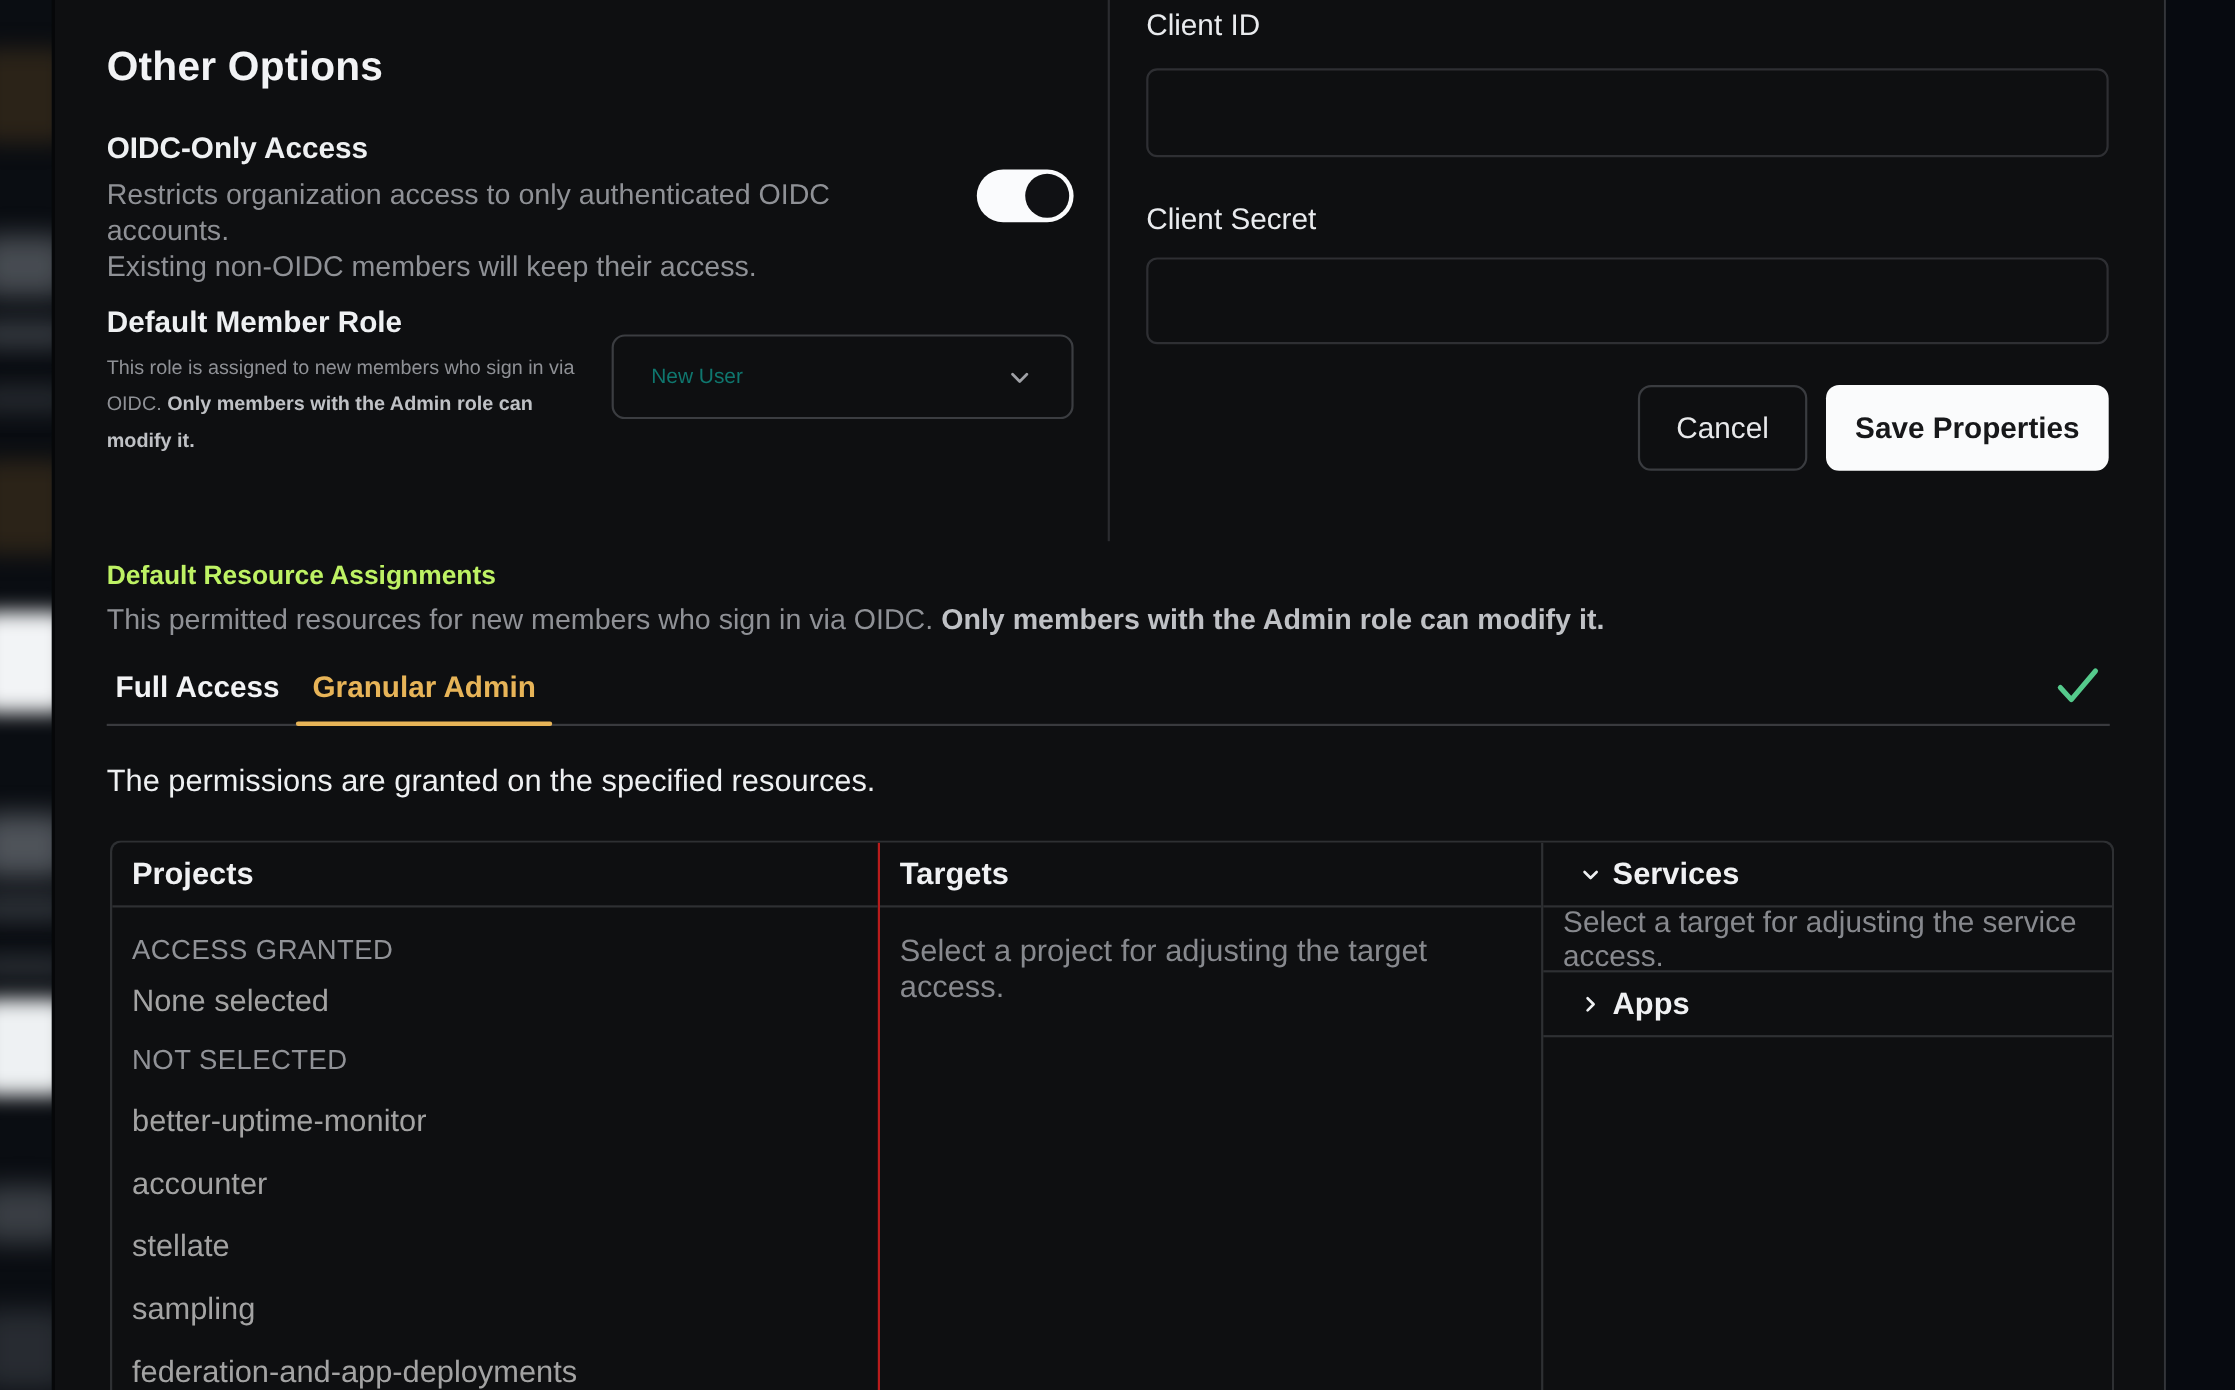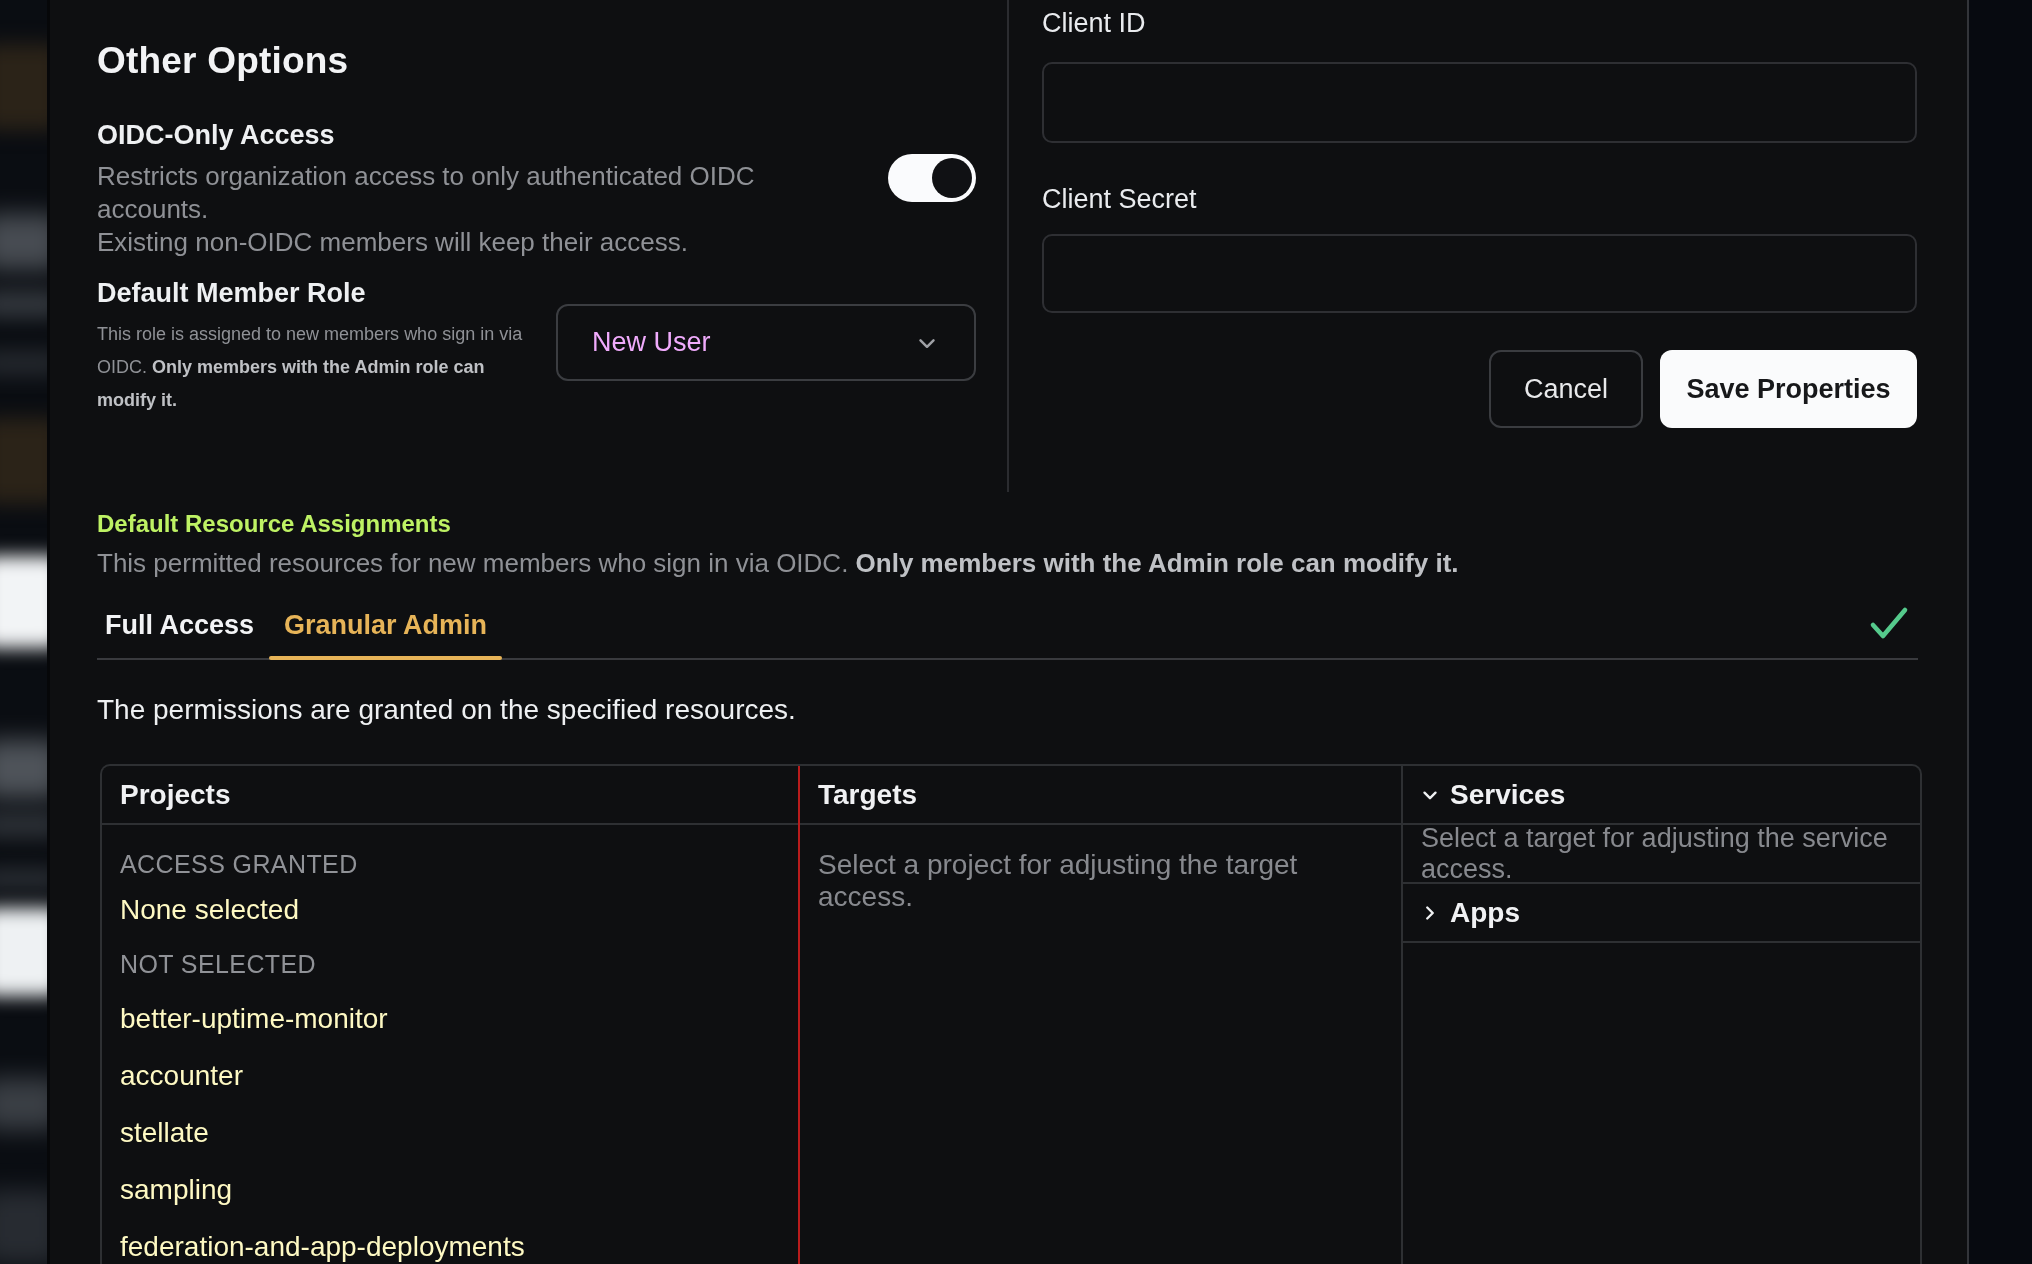--- a/index.html
+++ b/index.html
@@ -36,21 +36,21 @@
                   border-radius:50%; background:#101114; }
 
   .role-label { position:absolute; left:47px; top:278px; }
   .role-desc  { position:absolute; left:47px; top:318px; width:440px;
                 font-size:18px; line-height:33px; color:#8f9196; }
 
   .dropdown { position:absolute; left:506px; top:304px; width:420px; height:77px;
               border:2px solid #3b3d41; border-radius:12px; display:flex;
               align-items:center; justify-content:space-between;
               padding:0 34px; cursor:pointer; background:#0e0f11; }
-  .dropdown .val { font-size:27px; font-weight:500; color:#f0abfc; }
+  .dropdown .val { font-size:19px; font-weight:500; color:#0f766e; }
 
   .vdivider { position:absolute; left:957px; top:0; width:2px; height:492px; background:#2b2c30; }
 
   
   .form-label { position:absolute; font-size:27px; font-weight:500; color:#e9ebee; }
   .txt-input  { position:absolute; left:992px; width:875px; background:#0e0f11;
                 border:2px solid #2e2f33; border-radius:10px; color:#f0f1f3;
                 font-size:26px; padding:0 20px; font-family:"Liberation Sans",sans-serif; }
   .btn { position:absolute; top:350px; height:78px; border-radius:12px; font-size:27px;
          display:flex; align-items:center; justify-content:center; cursor:pointer;
@@ -81,26 +81,26 @@
                border:2px solid #2e3033; border-bottom:none; border-radius:10px 10px 0 0;
                display:flex; overflow:hidden; }
   .col { height:100%; }
   .col-projects { width:698px; border-right:2px solid #b91c1c; }
   .col-targets  { width:603px; border-right:2px solid #2e3033; }
   .col-services { flex:1; }
   .cell-head { height:59px; display:flex; align-items:center; padding-left:18px;
                border-bottom:2px solid #2e3033; font-size:28px; font-weight:700; color:#f0f1f3; }
   .cell-body { padding:24px 18px; }
   .cap-label { font-size:25px; letter-spacing:.4px; color:#909297; line-height:30px; }
-  .item-white { font-size:28px; color:#fef9c3; line-height:34px; }
+  .item-white { font-size:28px; color:#a3a3a3; line-height:34px; }
   .placeholder { font-size:28px; color:#87898e; }
   .mt14 { margin-top:14px; } .mt22 { margin-top:22px; } .mt23 { margin-top:23px; }
 
   .svc-row { display:flex; align-items:center; border-bottom:2px solid #2e3033; }
-  .svc-head { height:59px; padding-left:16px; gap:9px; font-size:28px; font-weight:700; color:#f0f1f3; }
+  .svc-head { height:59px; padding-left:32px; gap:9px; font-size:28px; font-weight:700; color:#f0f1f3; }
   .svc-mid  { height:59px; padding-left:18px; }
   .svc-mid .placeholder { font-size:27px; }
 
   .icon { display:inline-flex; align-items:center; justify-content:center; }
 </style>
 </head>
 <body>
 
 <div class="stage">
 

